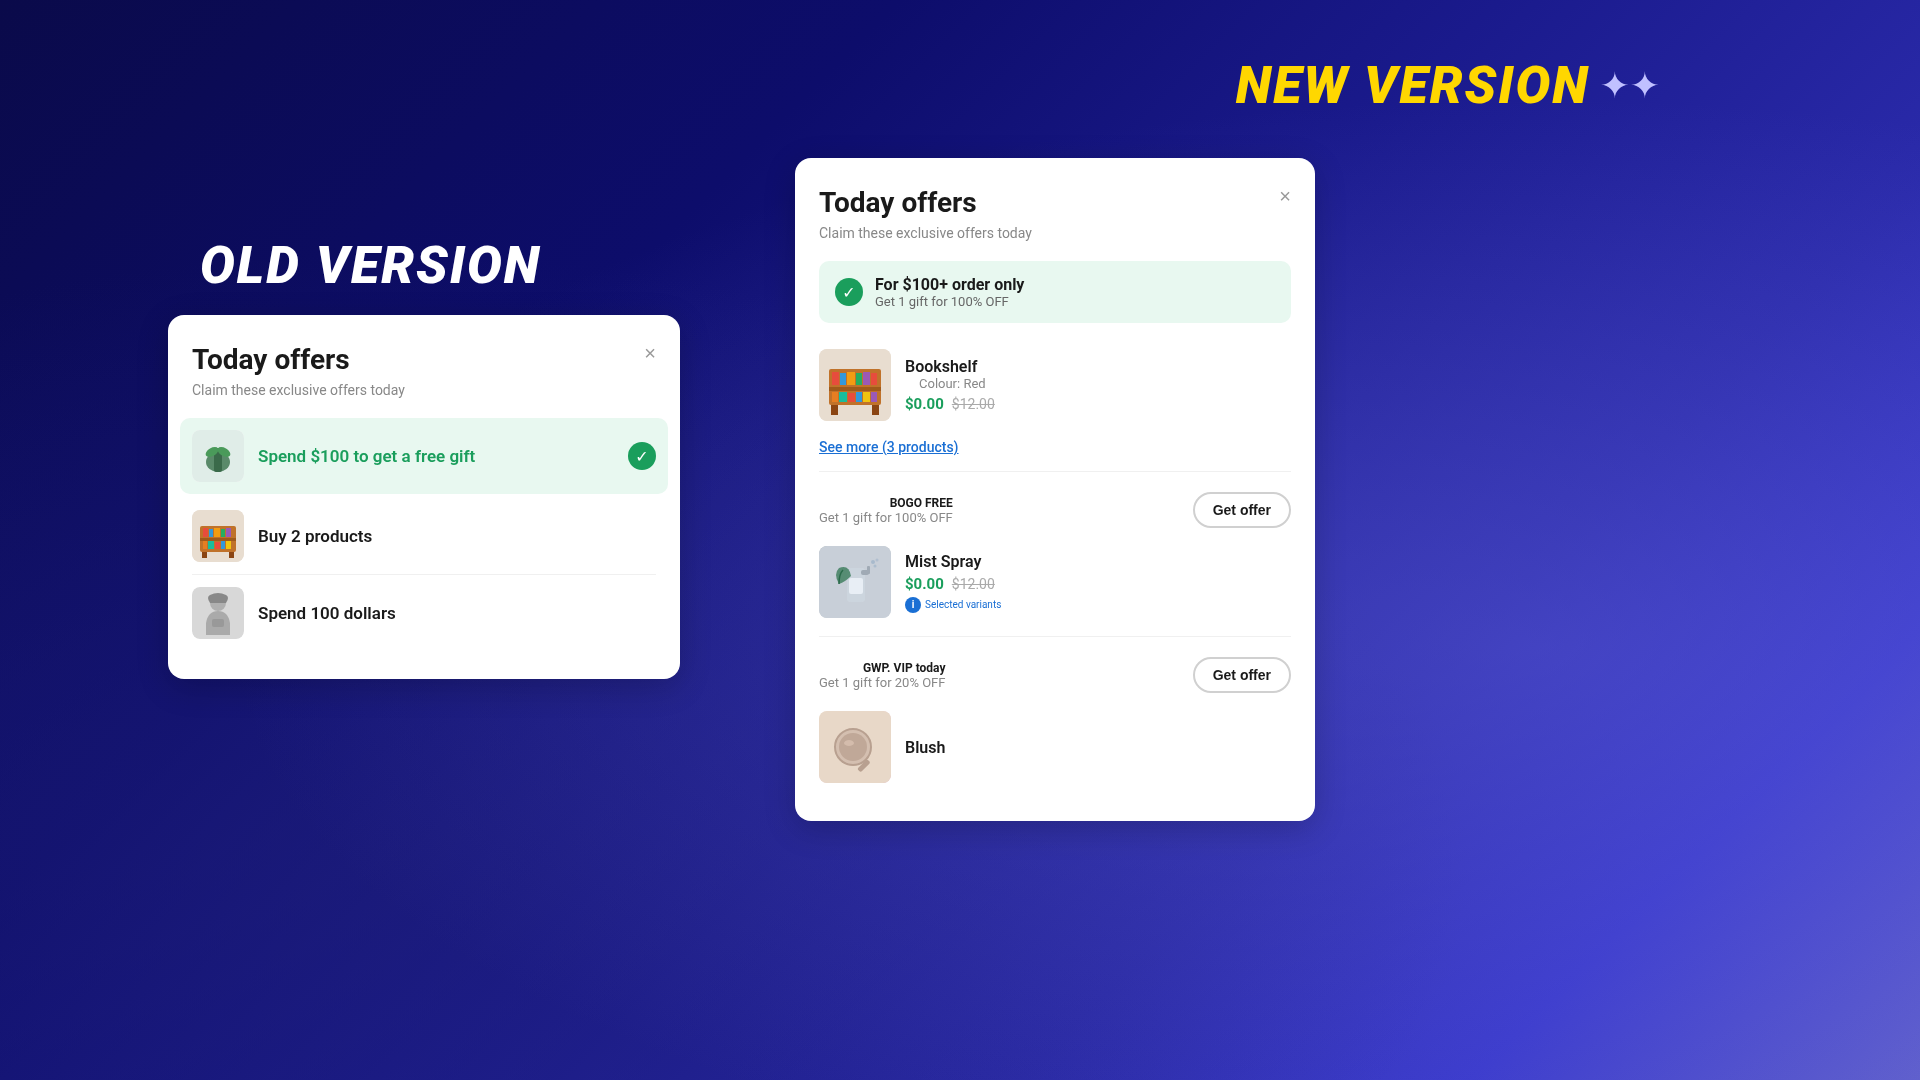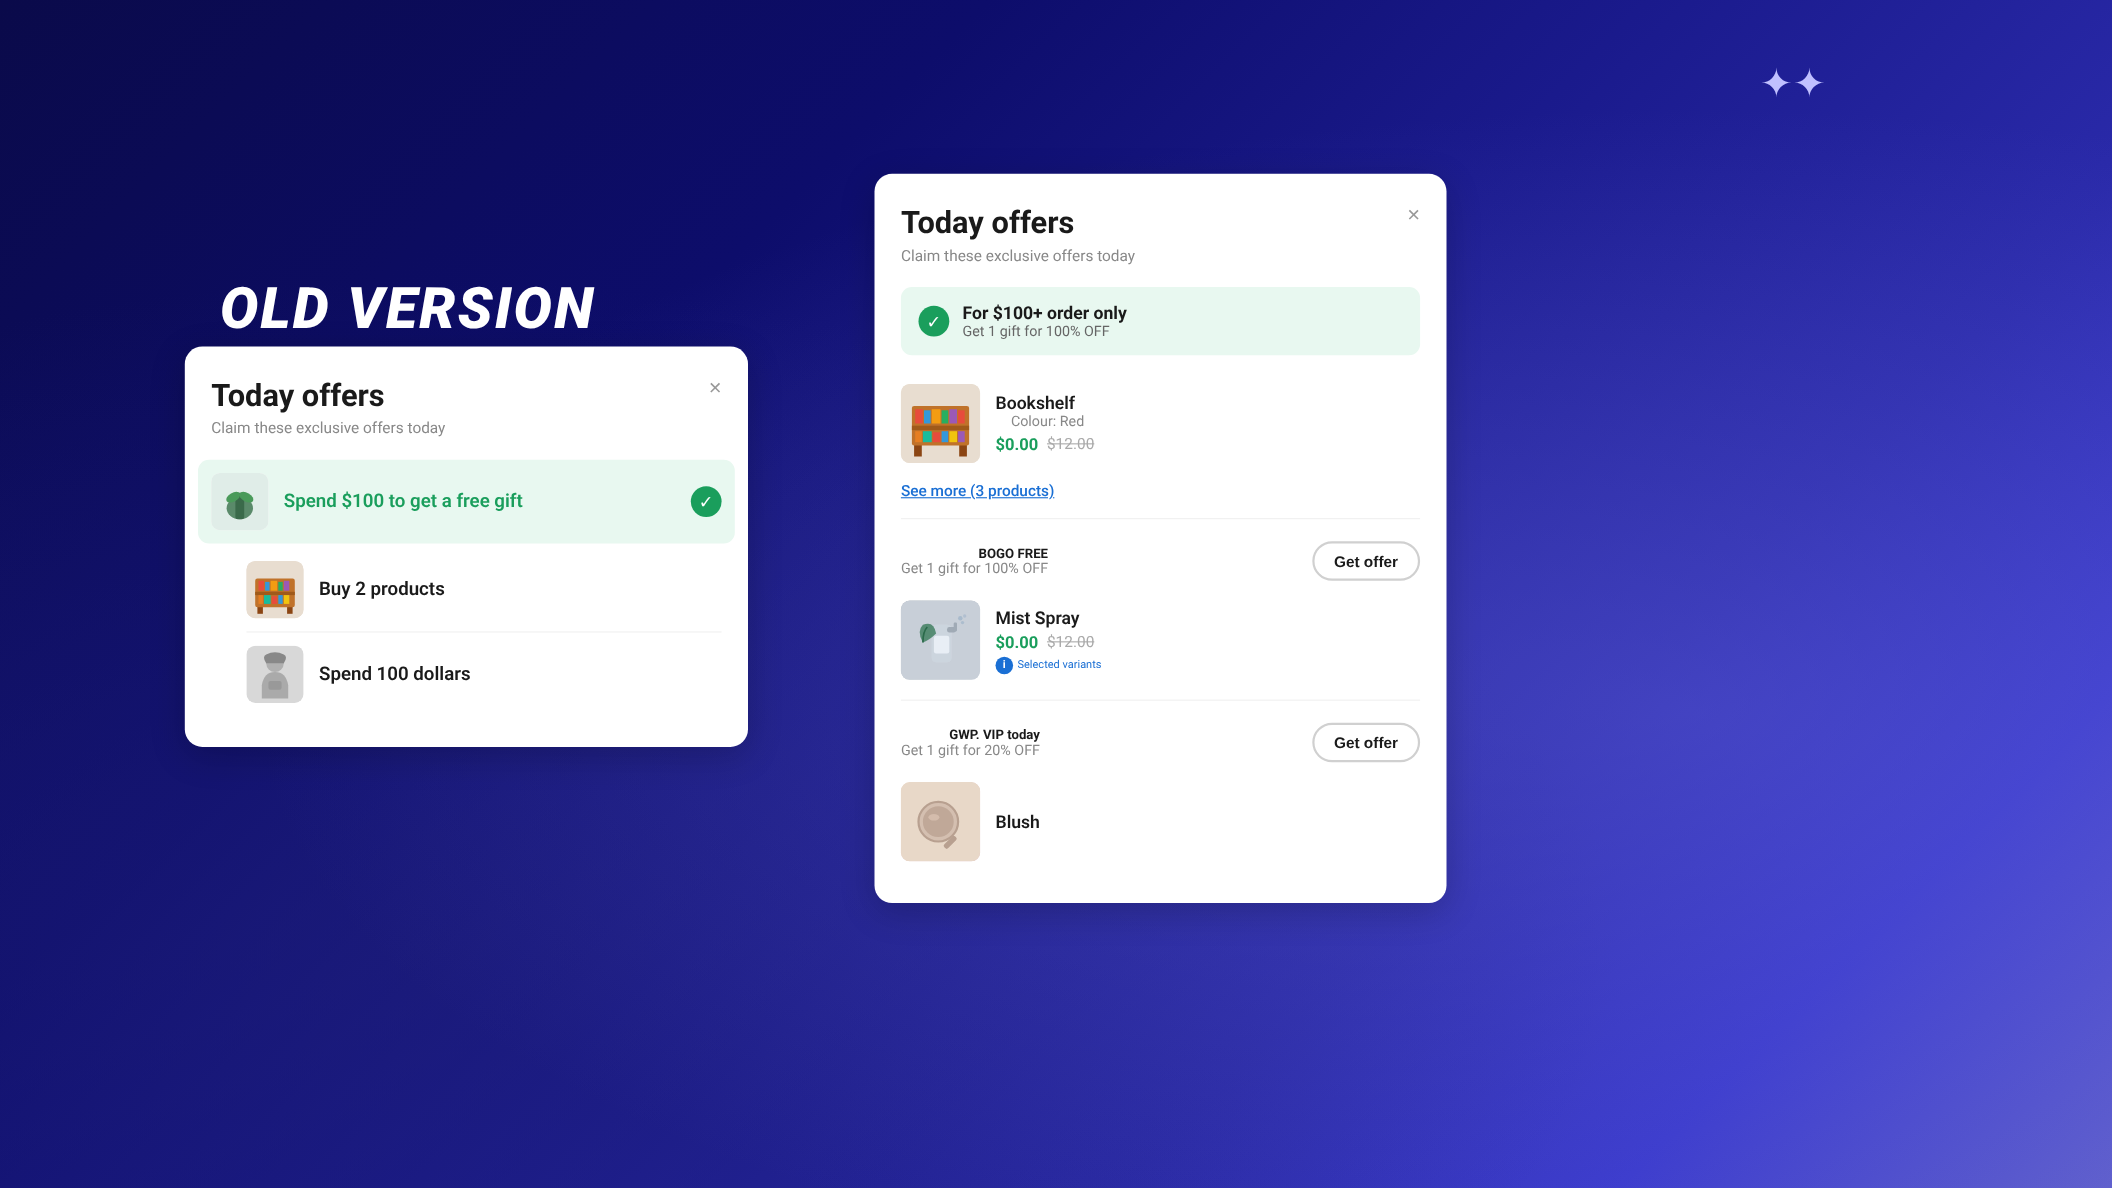--- a/index.html
+++ b/index.html
@@ -43,21 +43,21 @@
     }
 
     .sparkle-icon {
       color: #c0c0ff;
       font-size: 36px;
     }
 
     
     .old-version-label {
       position: absolute;
-      top: 250px;
+      top: 235px;
       left: 200px;
       font-size: 52px;
       font-weight: 900;
       color: white;
       text-transform: uppercase;
       letter-spacing: 2px;
       font-style: italic;
     }
 
     
@@ -102,21 +102,20 @@
       margin-bottom: 20px;
     }
 
     
     .old-offer-item {
       display: flex;
       align-items: center;
       gap: 14px;
       padding: 12px 0;
       border-bottom: 1px solid #f0f0f0;
-      margin-left: 32px;
     }
 
     .old-offer-item:last-child {
       border-bottom: none;
     }
 
     .old-offer-item.active {
       background: #e8f8f0;
       border-radius: 10px;
       padding: 12px 12px;
@@ -355,20 +354,21 @@
 
     
     .gwp-row {
       padding-top: 12px;
     }
   </style>
 </head>
 <body>
 
 <div class="new-version-label">
+  <span class="new-version-text">NEW VERSION</span>
   <span class="sparkle-icon">✦✦</span>
 </div>
 
 <div class="old-version-label">OLD VERSION</div>
 
 <div class="old-card">
   <div class="card-header">
     <h2 class="card-title">Today offers</h2>
     <button class="close-btn">×</button>
   </div>

